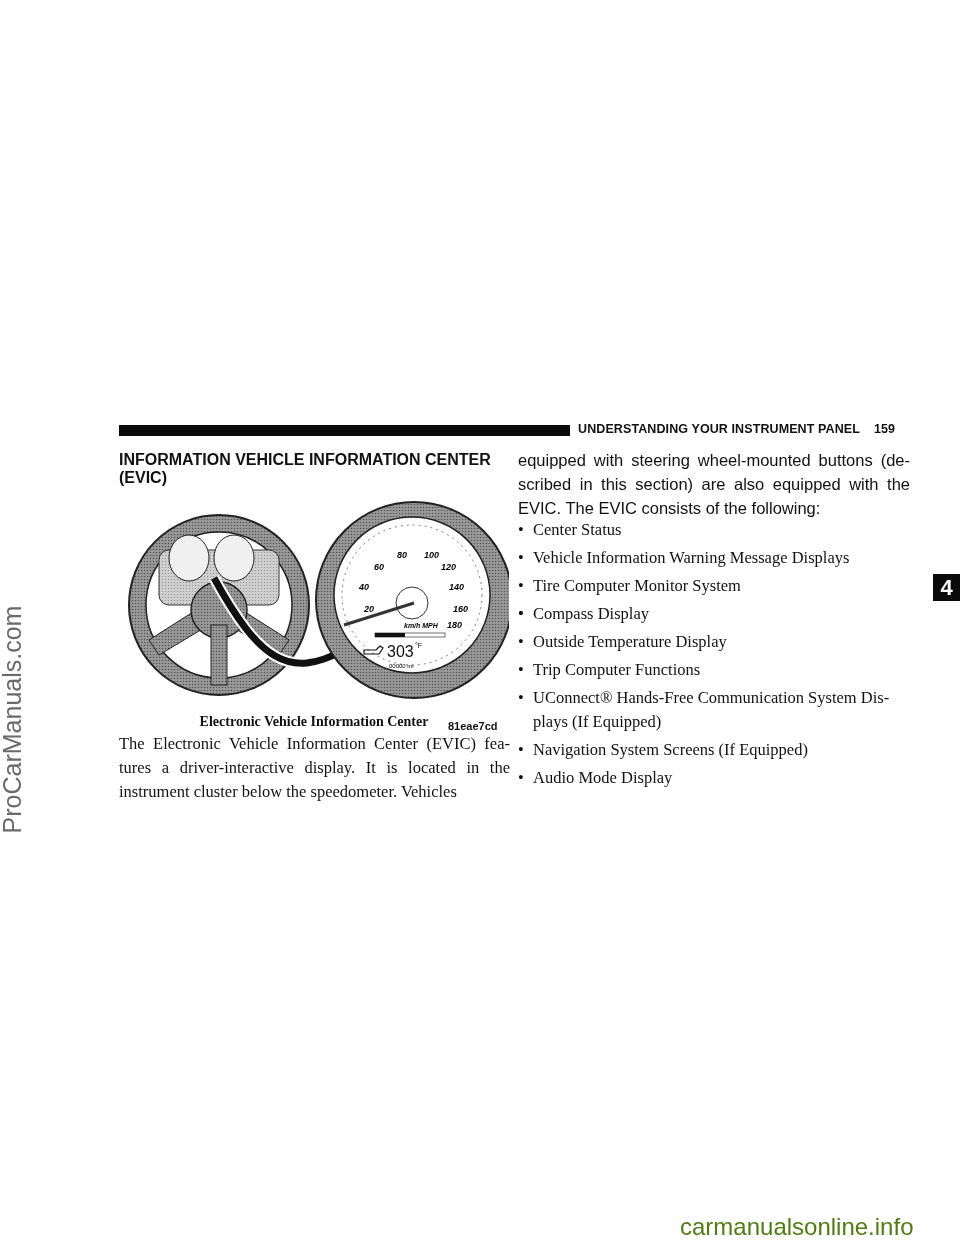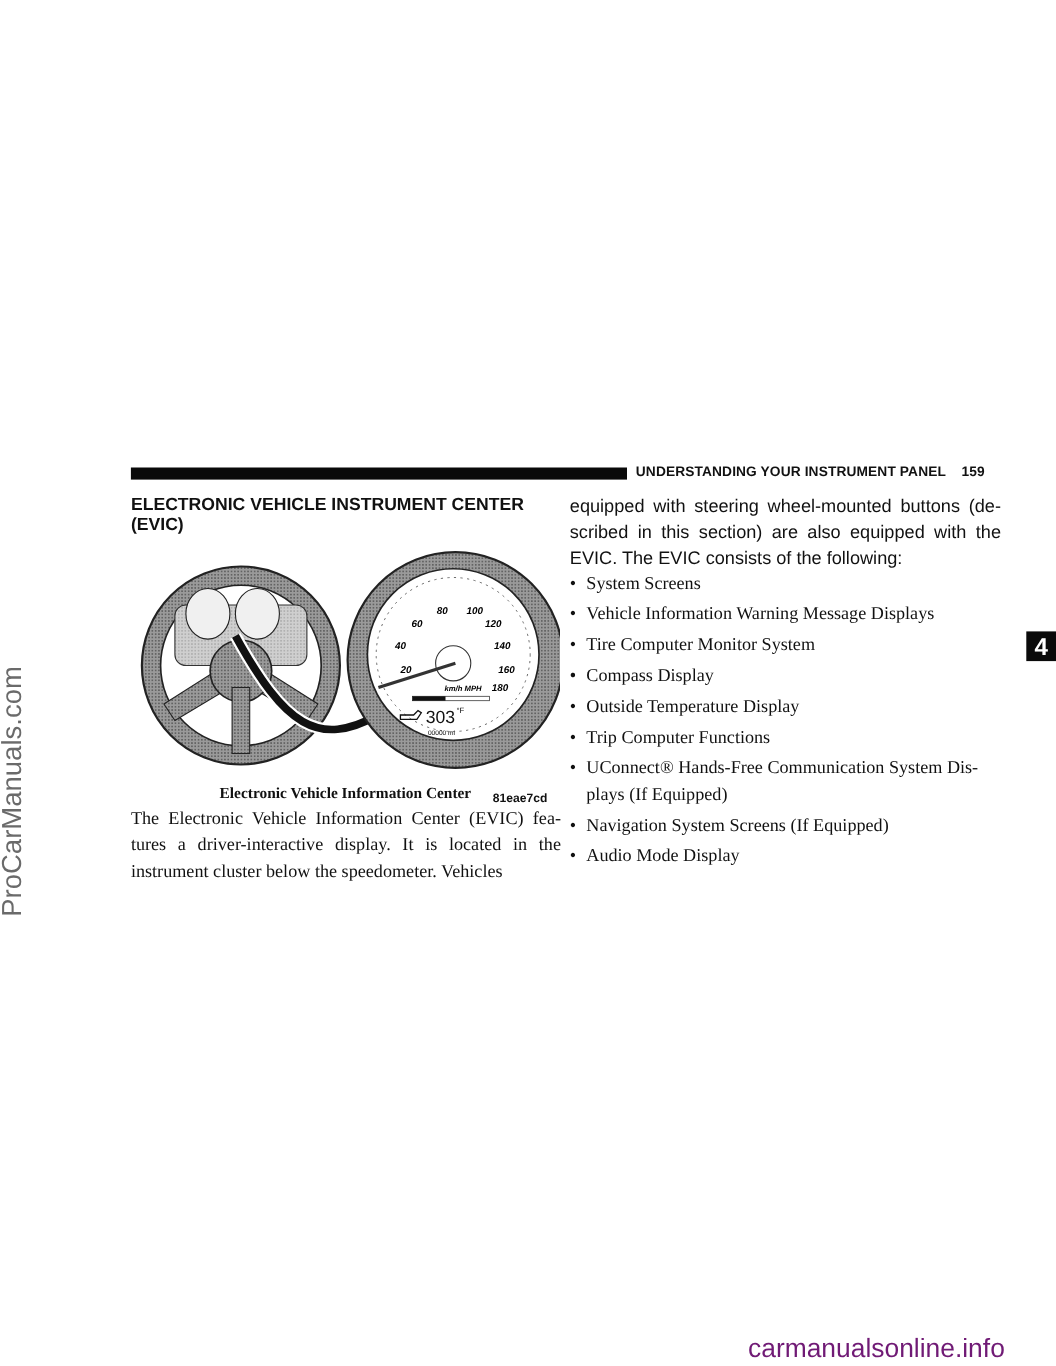--- a/index.html
+++ b/index.html
@@ -11,31 +11,31 @@
     .figure { position:absolute; left:119px; top:500px; width:390px; height:210px; }
     .fig-code { position:absolute; left:448px; top:697px; font-family:"Liberation Sans", sans-serif; font-weight:bold; font-size:11px;margin-top:23px; }
     .fig-caption { position:absolute; left:119px; top:714px; width:390px; text-align:center; font-family:"Liberation Serif", serif; font-weight:bold; font-size:14px; }
     .body-left { position:absolute; left:119px; top:732px; width:391px; font-family:"Liberation Serif", serif; font-size:16.5px; line-height:24px; text-align:justify; }
     .body-right { position:absolute; left:518px; top:448px; width:392px; font-family:Liberation Sans, sans-serif; font-size:16.5px; line-height:24px; text-align:justify; }
     ul.list { position:absolute; left:518px; top:518px; width:392px; margin:0; padding:0; list-style:none; font-family:"Liberation Serif", serif; font-size:16.5px; line-height:24px; }
     ul.list li { position:relative; padding-left:15px; margin-bottom:4px; }
     ul.list li .bullet { position:absolute; left:0; top:0; }
     .chapter-tab { position:absolute; left:933px; top:574px; width:27px; height:27px; background:#0a0a0a; color:#fff; font-family:"Liberation Sans", sans-serif; font-weight:bold; font-size:22px; line-height:27px; text-align:center; }
     .watermark-left { position:absolute; left:-198px; top:705px; width:420px; transform:rotate(-90deg); font-family:"Liberation Sans", sans-serif; font-size:25px; color:#6a6a6a; text-align:center; white-space:nowrap; }
-    .watermark-bottom { position:absolute; left:680px; top:1213px; font-family:"Liberation Sans", sans-serif; font-size:24px; color:#701a75; }
+    .watermark-bottom { position:absolute; left:680px; top:1213px; font-family:"Liberation Sans", sans-serif; font-size:24px; color:#4d7c0f; }
   </style>
 </head>
 <body>
 
 <div class="header-bar"></div>
 <div class="header-text">
   <span>UNDERSTANDING YOUR INSTRUMENT PANEL</span><span class="page-num">159</span>
 </div>
 
-<div class="section-title">ELECTRONIC VEHICLE INSTRUMENT CENTER (EVIC)</div>
+<div class="section-title">INFORMATION VEHICLE INFORMATION CENTER (EVIC)</div>
 
 <div class="figure">
   <svg width="390" height="210" viewBox="0 0 390 210">
     <defs>
       <pattern id="dots" width="3" height="3" patternUnits="userSpaceOnUse">
         <rect width="3" height="3" fill="#9a9a9a"></rect>
         <circle cx="1.5" cy="1.5" r="0.8" fill="#555"></circle>
       </pattern>
       <pattern id="dotsLight" width="3" height="3" patternUnits="userSpaceOnUse">
         <rect width="3" height="3" fill="#cfcfcf"></rect>
@@ -83,21 +83,21 @@
     </g>
   </svg>
 </div>
 <div class="fig-code">81eae7cd</div>
 <div class="fig-caption">Electronic Vehicle Information Center</div>
 
 <div class="body-left">The Electronic Vehicle Information Center (EVIC) fea-tures a driver-interactive display. It is located in the instrument cluster below the speedometer. Vehicles</div>
 <div class="body-right">equipped with steering wheel-mounted buttons (de-scribed in this section) are also equipped with the EVIC. The EVIC consists of the following:</div>
 
 <ul class="list">
-  <li><span class="bullet">•</span><span>System Screens</span></li>
+  <li><span class="bullet">•</span><span>Center Status</span></li>
   <li><span class="bullet">•</span><span>Vehicle Information Warning Message Displays</span></li>
   <li><span class="bullet">•</span><span>Tire Computer Monitor System</span></li>
   <li><span class="bullet">•</span></li>
   <li><span class="bullet">•</span><span>Compass Display</span></li>
   <li><span class="bullet">•</span><span>Outside Temperature Display</span></li>
   <li><span class="bullet">•</span><span>Trip Computer Functions</span></li>
   <li><span class="bullet">•</span><span>UConnect® Hands-Free Communication System Dis-plays (If Equipped)</span></li>
   <li><span class="bullet">•</span><span>Navigation System Screens (If Equipped)</span></li>
   <li><span class="bullet">•</span><span>Audio Mode Display</span></li>
 </ul>

